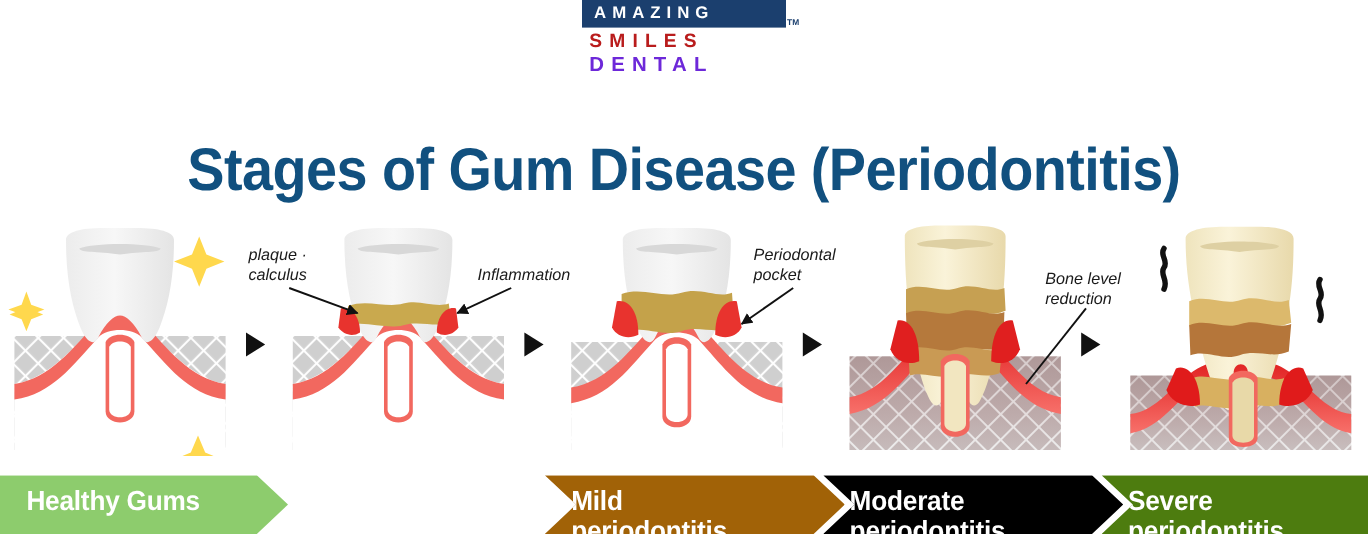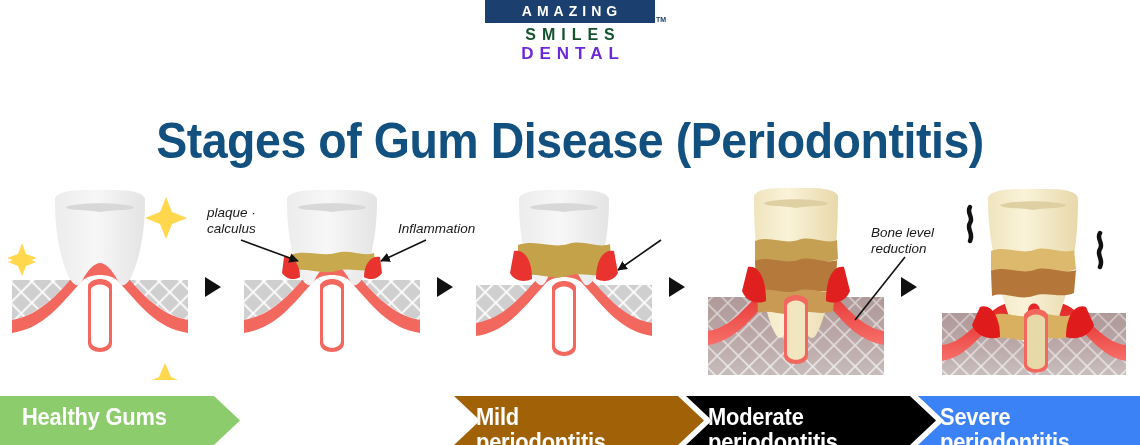--- a/index.html
+++ b/index.html
@@ -2,27 +2,27 @@
 <html><head>
 <meta charset="utf-8">
 <style>
   html,body{margin:0;padding:0;background:#ffffff;}
   body{width:1140px;height:445px;position:relative;overflow:hidden;
        font-family:"Liberation Sans","DejaVu Sans",sans-serif;}
 
   
   #logo{position:absolute;left:0;top:0;width:1140px;height:62px;}
   .logo-inner{position:absolute;left:50%;top:0;transform:translateX(-50%);
-       width:170px;text-align:center;}
+       width:170px;}
   .logo-bar{background:#1b3f6e;padding:2px 6px 3px 6px;position:relative;}
   .logo-bar span{color:#ffffff;font-size:14px;font-weight:700;letter-spacing:5px;
        line-height:15px;display:inline-block;padding-left:4px;}
   .logo-tm{position:absolute;right:-11px;bottom:0px;color:#1b3f6e;font-size:7px;
        font-weight:700;letter-spacing:0;}
-  .logo-smiles{color:#14532d;font-size:16px;font-weight:700;letter-spacing:6px;
+  .logo-smiles{color:#b91c1c;font-size:16px;font-weight:700;letter-spacing:6px;
        line-height:19px;padding-left:6px;margin-top:2px;}
   .logo-dental{color:#6d28d9;font-size:17px;font-weight:700;letter-spacing:6px;
        line-height:20px;padding-left:6px;}
 
   
   #title{position:absolute;left:0;top:78px;width:1140px;text-align:center;
        color:#11507f;font-size:50px;font-weight:700;line-height:58px;
        font-family:"Liberation Sans","DejaVu Sans",sans-serif;
        transform:scaleX(0.93);letter-spacing:-0.5px;}
 
@@ -241,20 +241,22 @@
       <g stroke="#111111" stroke-width="4.5" fill="none" stroke-linecap="round">
         <path d="M42 22 C38 28 46 32 42 38 C38 44 46 48 42 56"></path>
         <path d="M172 48 C168 54 176 58 172 64 C168 70 176 74 172 82"></path>
       </g>
     </svg>
   </div>
 
   <div class="anno" style="left:207px;top:20px;">plaque ·
 calculus</div>
   <div class="anno" style="left:398px;top:36px;">Inflammation</div>
+  <div class="anno" style="left:628px;top:20px;">Periodontal
+pocket</div>
   <div class="anno" style="left:871px;top:40px;">Bone level
 reduction</div>
 
   <svg width="1140" height="195" style="position:absolute;left:0;top:0;pointer-events:none">
     <defs>
       <marker id="ah" markerWidth="7" markerHeight="7" refX="5.5" refY="3" orient="auto" markerUnits="strokeWidth">
         <path d="M0,0 L6,3 L0,6 Z" fill="#111111"></path>
       </marker>
     </defs>
     <line x1="241" y1="55" x2="298" y2="76" stroke="#111111" stroke-width="1.6" marker-end="url(#ah)"></line>
@@ -272,18 +274,18 @@
   <div class="chev" style="left:454px;width:250px;background:#a16207;
               clip-path:polygon(0 0, 224px 0, 250px 24.5px, 224px 49px, 0 49px, 26px 24.5px);">
     <div class="lbl">Mild
 periodontitis</div>
   </div>
   <div class="chev" style="left:686px;width:250px;background:#000000;
               clip-path:polygon(0 0, 224px 0, 250px 24.5px, 224px 49px, 0 49px, 26px 24.5px);text-decoration:underline;">
     <div class="lbl">Moderate
 periodontitis</div>
   </div>
-  <div class="chev" style="left:918px;width:222px;background:#3b82f6;
+  <div class="chev" style="left:918px;width:222px;background:#4d7c0f;
               clip-path:polygon(0 0, 222px 0, 222px 49px, 0 49px, 26px 24.5px);">
     <div class="lbl">Severe
 periodontitis</div>
   </div>
 </div>
 
 </body></html>

